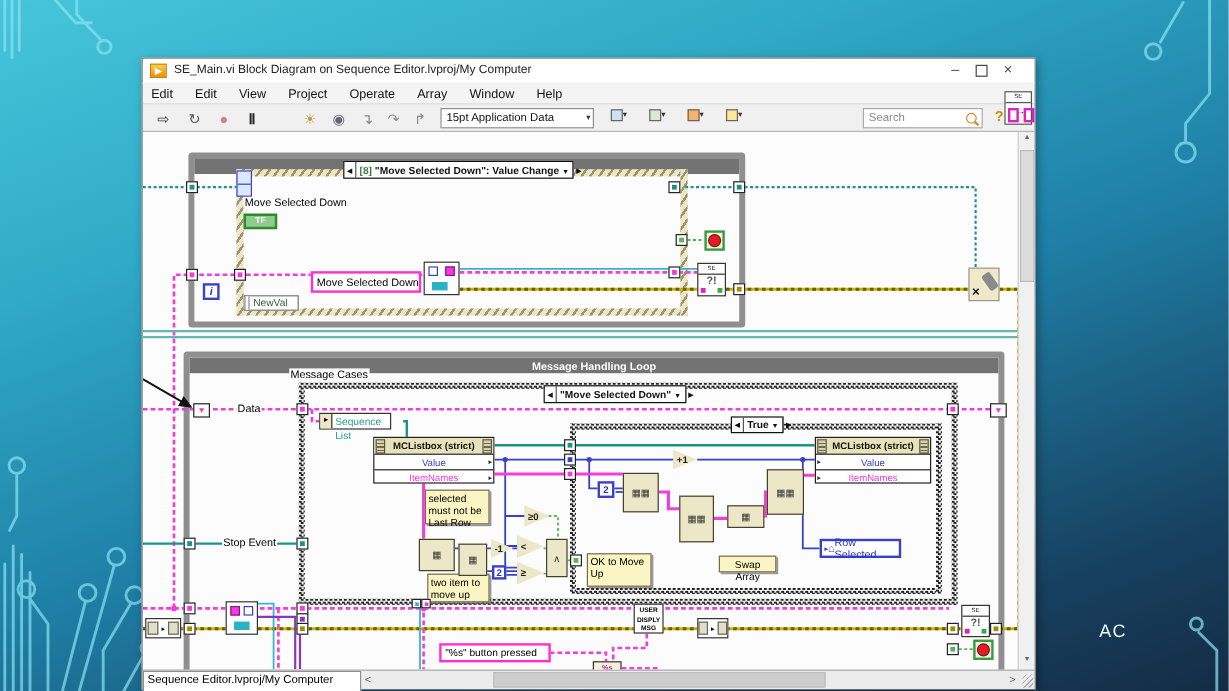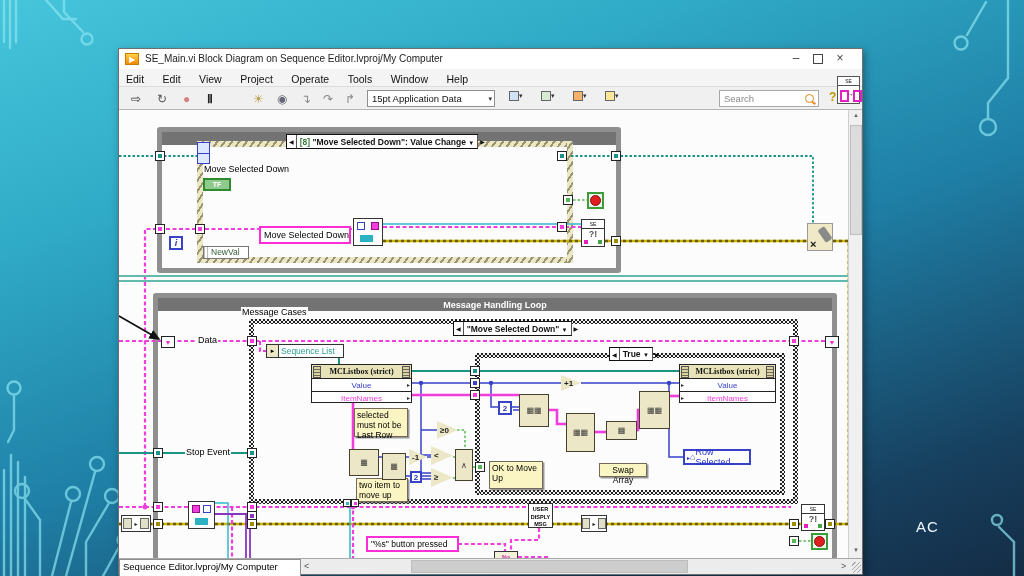--- a/index.html
+++ b/index.html
@@ -64,21 +64,21 @@
   .comment{background:var(--comment-bg,#fbf5c3);border:1px solid #71695a;box-shadow:1.5px 1.5px 0 rgba(70,70,70,.55);
      font-size:8.5px;line-height:1.2;padding:1px 2px;z-index:6;color:#000;box-sizing:border-box;}
   .strconst{border:2px solid var(--accent-pink,#ff2ed4);background:#fff;font-size:9px;display:flex;align-items:center;
      padding:0 3px;color:#000;z-index:6;box-sizing:border-box;white-space:nowrap;}
   .tun{width:10px;height:10px;border:1px solid #222;background:#fff;z-index:6;box-sizing:border-box;}
   .tun i{position:absolute;inset:2px;display:block;}
   .tritun{width:14px;height:12px;border:1px solid #222;background:#fff;z-index:6;box-sizing:border-box;
      display:flex;align-items:center;justify-content:center;font-size:7px;color:var(--accent-pink,#ff2ed4);}
   .pnode{z-index:6;border:1px solid #222;background:#fff;box-sizing:border-box;}
   .ptitle{height:13px;background:#e8e2b8;display:flex;align-items:center;justify-content:center;
-     font-size:8px;font-weight:bold;color:#111;position:relative;white-space:nowrap;font-family:Liberation Serif, serif;}
+     font-size:8px;font-weight:bold;color:#111;position:relative;white-space:nowrap;}
   .ptitle .cg{position:absolute;top:1px;width:6px;height:10px;background:repeating-linear-gradient(#d8d2a4 0 2px,#6f6a50 2px 3px);border:0.5px solid #555;}
   .prow{height:12px;border-top:1px solid #222;display:flex;align-items:center;justify-content:center;
      font-size:8px;position:relative;white-space:nowrap;}
   .prow .rar{position:absolute;font-size:6px;color:#333;top:2px;}
   .tri{z-index:6;background:#ece7c6;clip-path:polygon(0 0,100% 50%,0 100%);display:flex;align-items:center;
      padding-left:3px;font-size:8px;font-weight:bold;color:#222;filter:drop-shadow(0.5px 0.5px 0 #666);box-sizing:border-box;}
   .anode{z-index:6;background:#ece7c6;border:1px solid #44402c;font-size:8px;display:flex;align-items:center;
      justify-content:center;color:#333;box-sizing:border-box;flex-wrap:wrap;line-height:9px;}
   .bconst{border:2px solid #3742c8;background:#fff;color:#2530c0;font-weight:bold;font-size:8px;display:flex;
      align-items:center;justify-content:center;z-index:6;box-sizing:border-box;}
@@ -144,21 +144,21 @@
       <div class="winbtn a" style="left:688px;"><span id="maxglyph"></span></div>
       <div class="winbtn a" style="left:710px;"><span>×</span></div>
     </div>
 
     <div id="menubar" class="a">
       <span class="mi">Edit</span>
       <span class="mi">Edit</span>
       <span class="mi">View</span>
       <span class="mi">Project</span>
       <span class="mi">Operate</span>
-      <span class="mi">Tools</span>
+      <span class="mi">Array</span>
       <span class="mi">Window</span>
       <span class="mi">Help</span>
     </div>
 
     <div id="toolbar" class="a">
       <span class="tbtn a" style="left:12px;color:#333;"><span>⇨</span></span>
       <span class="tbtn a" style="left:38px;"><span>↻</span></span>
       <span class="tbtn a" style="left:64px;color:#d98080;"><span>●</span></span>
       <span class="tbtn a" style="left:88px;color:#222;font-weight:bold;"><span>Ⅱ</span></span>
       <span class="tbtn a" style="left:134px;color:#b9a14a;"><span>☀</span></span>
@@ -385,21 +385,21 @@
       </div>
       <div class="selector a" style="left:490px;top:237px;width:44px;height:14px;">
         <span class="ar">◀</span>
         <span class="tx"><span>True</span> <span style="font-size:6px;">▼</span></span>
         <span class="ar">▶</span>
       </div>
 
       <div class="lbl a" style="left:78px;top:225px;">Data</div>
       <div class="lbl a" style="left:66px;top:337px;">Stop Event</div>
 
-      <div class="a" style="left:147px;top:234px;width:78px;height:14px;border:1px solid #333;background:#fff;z-index:6;box-sizing:border-box;display:flex;">
+      <div class="a" style="left:147px;top:234px;width:60px;height:14px;border:1px solid #333;background:#fff;z-index:6;box-sizing:border-box;display:flex;">
         <span style="width:11px;background:#ece7c6;border-right:1px solid #333;font-size:7px;text-align:center;line-height:12px;">▸</span>
         <span style="font-size:8.5px;line-height:12px;padding-left:2px;color:#2a9d8f;">Sequence List</span>
       </div>
 
       <div class="pnode a" style="left:192px;top:254px;width:101px;height:39px;">
         <div class="ptitle">
             <span class="cg" style="left:1px;"></span>
             <span>MCListbox (strict)</span>
             <span class="cg" style="right:1px;"></span>
           </div>

